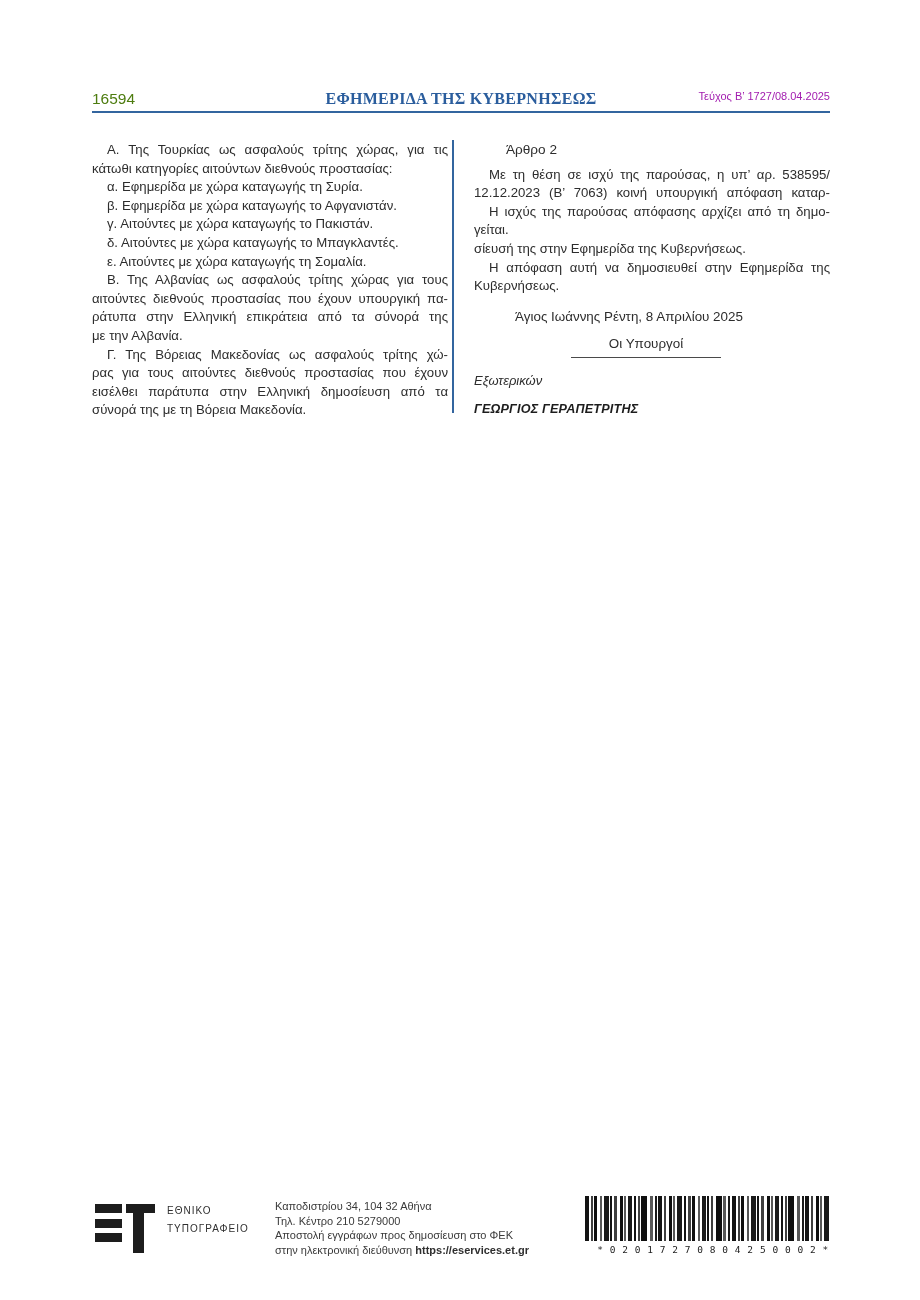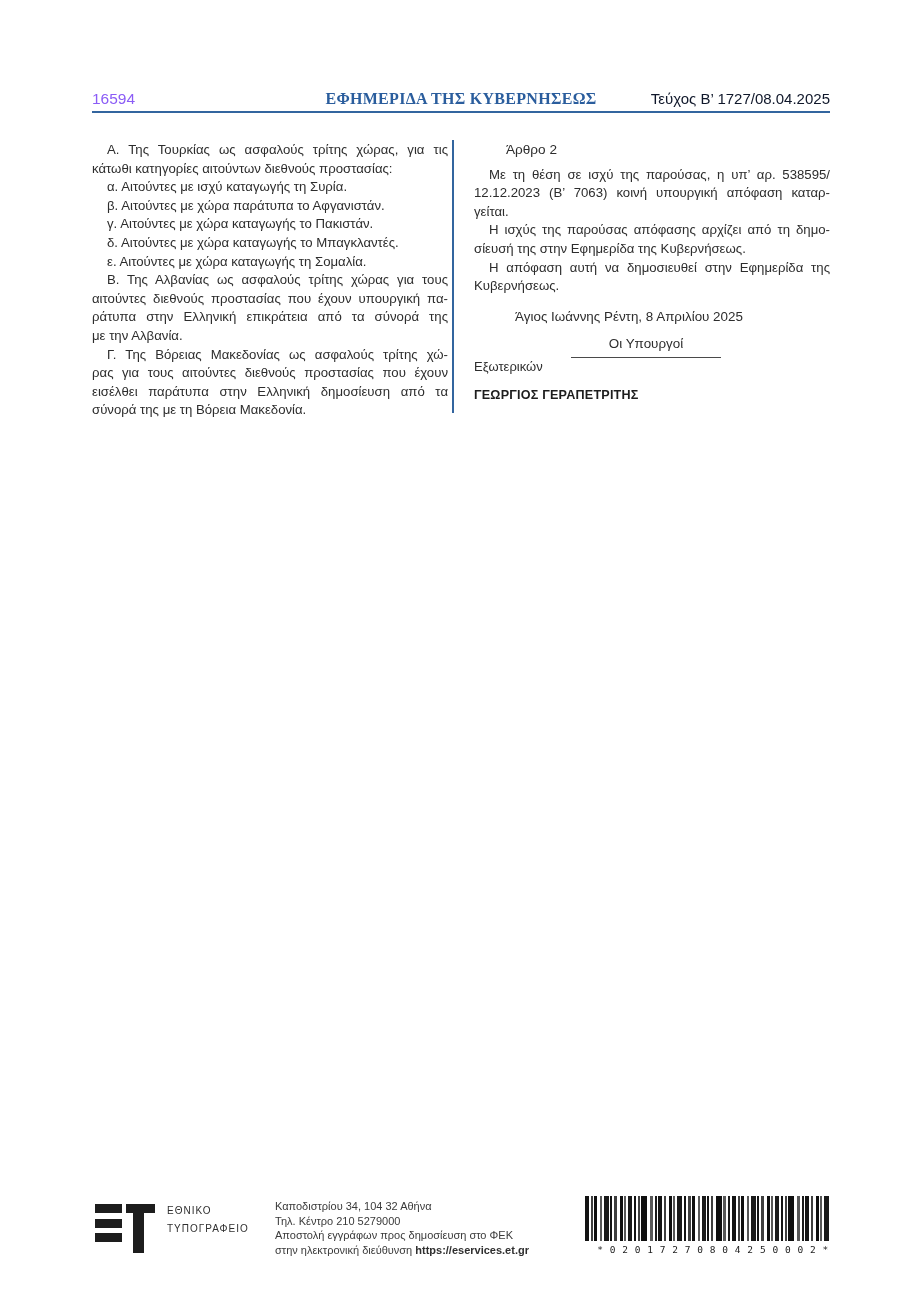--- a/index.html
+++ b/index.html
@@ -2,45 +2,45 @@
 <html lang="el"><head>
 <meta charset="utf-8">
 <style>
   html,body{margin:0;padding:0;background:#ffffff;}
   .page{
     position:relative;width:920px;height:1300px;background:#ffffff;
     font-family:"Liberation Sans",sans-serif;color:#2e2e2e;overflow:hidden;
   }
   
   .header-row{position:absolute;left:92px;right:90px;top:88px;height:22px;}
-  .page-number{position:absolute;left:0;top:2px;font-size:15.5px;color:#8b5cf6;}
+  .page-number{position:absolute;left:0;top:2px;font-size:15.5px;color:#4d7c0f;}
   .masthead{
     position:absolute;left:0;right:0;top:2px;text-align:center;
     font-family:"Liberation Serif",serif;font-weight:bold;font-size:16px;
     color:#2a5d9d;letter-spacing:.3px;
   }
-  .issue-info{position:absolute;right:0;top:2px;font-size:15px;color:#0f172a;}
+  .issue-info{position:absolute;right:0;top:2px;font-size:11px;color:#a21caf;}
   .header-rule{position:absolute;left:92px;right:90px;top:111px;height:2px;background:#33659f;}
   
   .columns{position:absolute;left:92px;top:141px;width:738px;display:flex;}
   .col{width:356px;font-size:13.2px;line-height:18.6px;color:#2d2d2d;}
   .col.left{margin-right:26px;}
   .col.right{width:356px;}
   .tline{max-height:18.6px;overflow:hidden;}
   .tline.ind{padding-left:15px;}
   .tline.just{text-align:justify;text-align-last:justify;text-justify:inter-word;}
   .col-divider{position:absolute;left:452px;top:140px;width:2px;height:273px;background:#33659f;}
   .article-heading{padding-left:32px;margin-bottom:6px;font-size:13.6px;}
   .place-date{margin-top:12px;text-align:center;padding-right:46px;font-size:13.4px;}
   .ministers-wrap{margin-top:9px;text-align:center;}
   .ministers-inner{
     display:inline-block;width:150px;text-align:center;padding-bottom:3px;
     border-bottom:1.4px solid #4a4a4a;font-size:13.4px;transform:translateX(-6px);
   }
-  .signatures{display:flex;}
+  .signatures{margin-top:14px;display:flex;font-style:italic;}
   .sig-cell{display:flex;flex-direction:column;}
   .sig-cell.first{width:176px;}
   .sig-portfolio{font-size:13px;color:#2d2d2d;}
   .sig-name{margin-top:9px;font-weight:bold;font-size:12.6px;color:#1d1d1d;letter-spacing:.2px;}
   
   .et-logo{position:absolute;left:95px;top:1204px;width:60px;height:49px;}
   .et-e{position:absolute;left:0;top:0;width:27px;height:38px;display:flex;flex-direction:column;justify-content:space-between;}
   .et-e .bar{height:9px;background:#1d1d1d;}
   .et-t-top{position:absolute;left:31px;top:0;width:29px;height:9px;background:#1d1d1d;}
   .et-t-stem{position:absolute;left:38px;top:0;width:11px;height:49px;background:#1d1d1d;}
@@ -70,41 +70,41 @@
     <span class="page-number">16594</span>
     <span class="masthead">ΕΦΗΜΕΡΙΔΑ ΤΗΣ ΚΥΒΕΡΝΗΣΕΩΣ</span>
     <span class="issue-info">Τεύχος Β’ 1727/08.04.2025</span>
   </div>
   <div class="header-rule"></div>
 
   <div class="columns">
     <div class="col left" id="left-lines">
         <div class="tline ind just">Α. Της Τουρκίας ως ασφαλούς τρίτης χώρας, για τις</div>
         <div class="tline">κάτωθι κατηγορίες αιτούντων διεθνούς προστασίας:</div>
-        <div class="tline ind">α. Αιτούντες με ισχύ καταγωγής τη Συρία.</div>
-        <div class="tline ind">β. Αιτούντες με χώρα παράτυπα το Αφγανιστάν.</div>
+        <div class="tline ind">α. Εφημερίδα με χώρα καταγωγής τη Συρία.</div>
+        <div class="tline ind">β. Εφημερίδα με χώρα καταγωγής το Αφγανιστάν.</div>
         <div class="tline ind">γ. Αιτούντες με χώρα καταγωγής το Πακιστάν.</div>
         <div class="tline ind">δ. Αιτούντες με χώρα καταγωγής το Μπαγκλαντές.</div>
         <div class="tline ind">ε. Αιτούντες με χώρα καταγωγής τη Σομαλία.</div>
         <div class="tline ind just">Β. Της Αλβανίας ως ασφαλούς τρίτης χώρας για τους</div>
         <div class="tline just">αιτούντες διεθνούς προστασίας που έχουν υπουργική πα-</div>
         <div class="tline just">ράτυπα στην Ελληνική επικράτεια από τα σύνορά της</div>
         <div class="tline">με την Αλβανία.</div>
         <div class="tline ind just">Γ. Της Βόρειας Μακεδονίας ως ασφαλούς τρίτης χώ-</div>
         <div class="tline just">ρας για τους αιτούντες διεθνούς προστασίας που έχουν</div>
         <div class="tline just">εισέλθει παράτυπα στην Ελληνική δημοσίευση από τα</div>
         <div class="tline">σύνορά της με τη Βόρεια Μακεδονία.</div>
       </div>
     <div class="col right">
       <div class="article-heading">Άρθρο 2</div>
       <div id="right-lines">
           <div class="tline ind just">Με τη θέση σε ισχύ της παρούσας, η υπ’ αρ. 538595/</div>
           <div class="tline just">12.12.2023 (Β’ 7063) κοινή υπουργική απόφαση καταρ-</div>
+          <div class="tline ind just">Η ισχύς της παρούσας απόφασης αρχίζει από τη δημο-</div>
           <div class="tline">γείται.</div>
-          <div class="tline ind just">Η ισχύς της παρούσας απόφασης αρχίζει από τη δημο-</div>
           <div class="tline">σίευσή της στην Εφημερίδα της Κυβερνήσεως.</div>
           <div class="tline ind just">Η απόφαση αυτή να δημοσιευθεί στην Εφημερίδα της</div>
           <div class="tline">Κυβερνήσεως.</div>
         </div>
       <div class="place-date">Άγιος Ιωάννης Ρέντη, 8 Απριλίου 2025</div>
       <div class="ministers-wrap">
         <span class="ministers-inner">Οι Υπουργοί</span>
       </div>
       <div class="signatures" id="signatures">
           <div class="sig-cell first">

